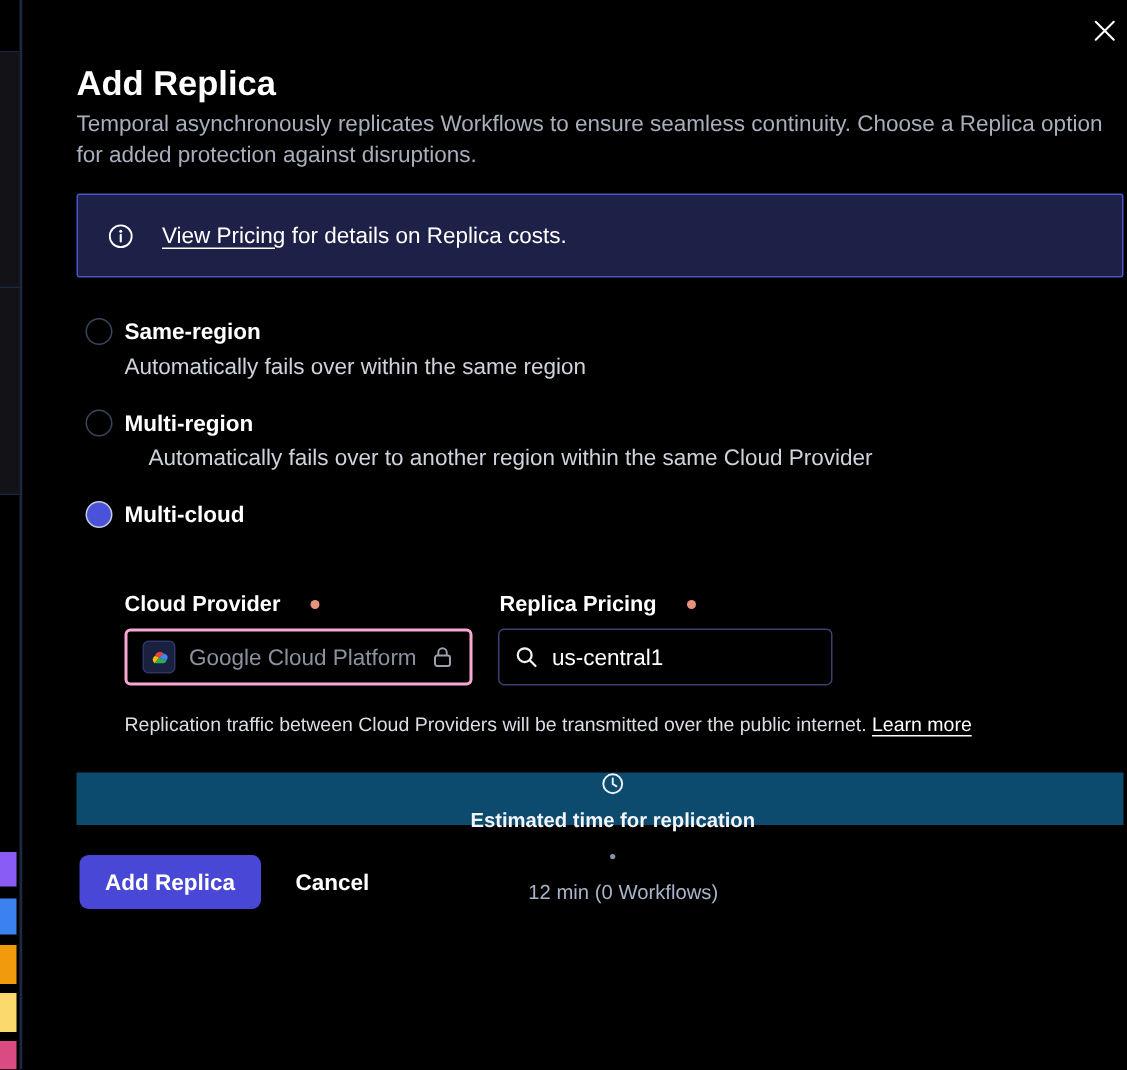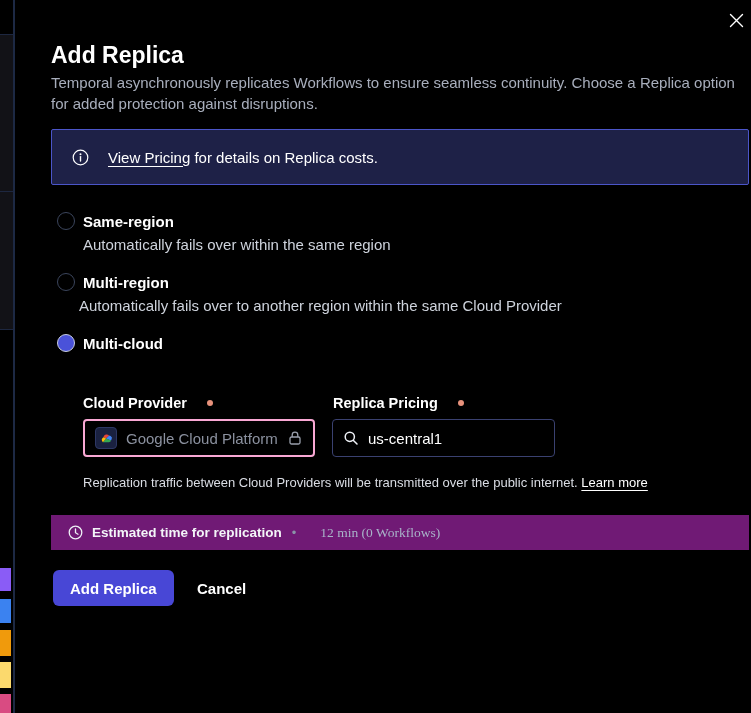--- a/index.html
+++ b/index.html
@@ -43,24 +43,24 @@
            display:flex; align-items:center; padding:0 10px; gap:9px; }
   .field.provider { left:68px; width:232px; border:2px solid #f9a8d4; color:#8b919f; font-size:15px; }
   .field.region   { left:317px; width:223px; border:1px solid #3a4170; color:#fff; font-size:15px; cursor:text; }
   .gcp-box { width:22px; height:22px; border-radius:4px; background:#1a2140; border:1px solid #2d3764;
              display:flex; align-items:center; justify-content:center; }
 
   .note { position:absolute; left:68px; top:475px; font-size:13px; color:#dadde4; }
   .note .link-inline { font-weight:400; }
 
   .estimate-banner { position:absolute; left:36px; top:515px; width:698px; height:35px;
-                     background:#701a75; display:flex; align-items:center; padding-left:17px; gap:9px; }
+                     background:#0c4a6e; display:flex; align-items:center; padding-left:17px; gap:9px;flex-direction:column; }
   .estimate-banner .est-label { font-size:13.5px; font-weight:700; color:#f3f5f8; }
   .estimate-banner .est-sep { font-size:13px; color:#8a94a8; margin:0 1px; }
-  .estimate-banner .est-value { font-family:Liberation Serif, serif; font-size:13.5px; color:#a9b4c9;margin-left:14px; }
+  .estimate-banner .est-value { font-family:Liberation Sans, sans-serif; font-size:13.5px; color:#a9b4c9;margin-left:14px; }
 
   .btn-primary { position:absolute; left:38px; top:570px; height:36px; padding:0 17px;
                  background:#4847d6; border:none; border-radius:6px; color:#fff;
                  font-size:15px; font-weight:700; font-family:"Liberation Sans", sans-serif; cursor:pointer; }
   .btn-ghost { position:absolute; left:180px; top:570px; height:36px; padding:0 2px;
                background:transparent; border:none; color:#fff;
                font-size:15px; font-weight:700; font-family:"Liberation Sans", sans-serif; cursor:pointer; }
 </style>
 </head>
 <body>
@@ -104,21 +104,21 @@
       </span>
       <span class="txt"><a class="link">View Pricing</a><span> for details on Replica costs.</span></span>
     </div>
 
     <div class="radio" style="left:42px; top:212px"></div>
     <div class="opt-label" style="left:68px; top:213px">Same-region</div>
     <div class="opt-desc" style="left:68px; top:236px">Automatically fails over within the same region</div>
 
     <div class="radio" style="left:42px; top:273px"></div>
     <div class="opt-label" style="left:68px; top:274px">Multi-region</div>
-    <div class="opt-desc" style="left:64px; top:297px">Automatically fails over to another region within the same Cloud Provider</div>
+    <div class="opt-desc" style="left:84px; top:297px">Automatically fails over to another region within the same Cloud Provider</div>
 
     <div class="radio checked" style="left:42px; top:334px"></div>
     <div class="opt-label" style="left:68px; top:335px">Multi-cloud</div>
 
     <div class="field-label" style="left:68px; top:395px">
       <span>Cloud Provider</span>
       <span class="req-dot"></span>
     </div>
     <div class="field-label" style="left:318px; top:395px">
       <span>Replica Pricing</span>

